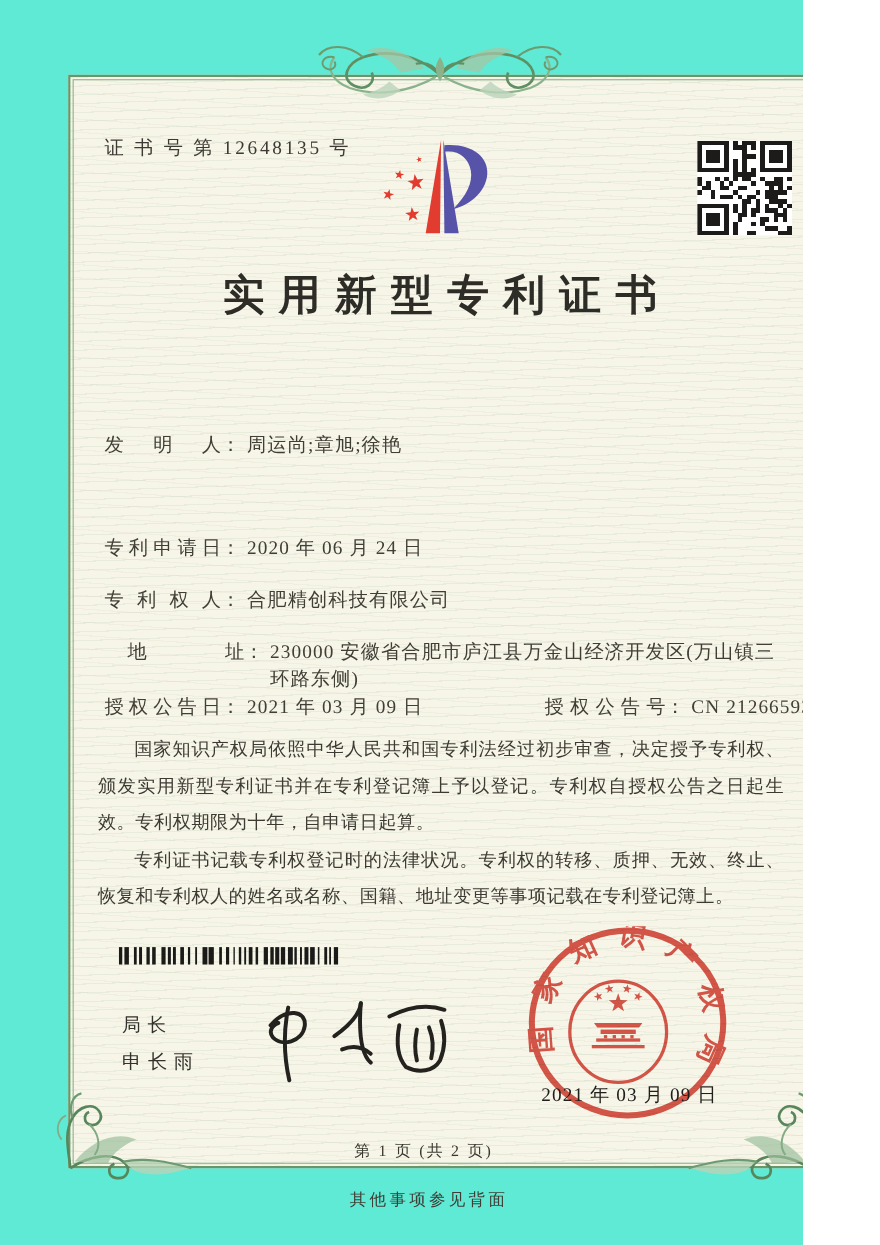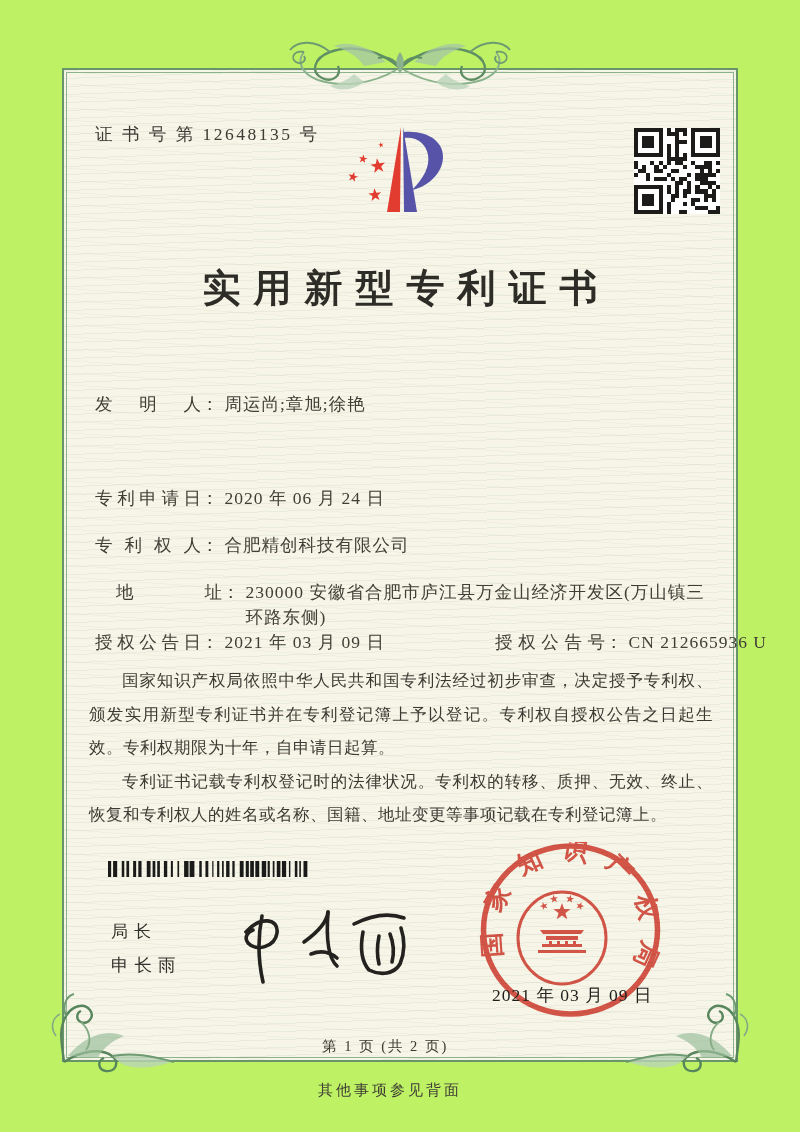--- a/index.html
+++ b/index.html
@@ -1,42 +1,42 @@
 <!DOCTYPE html>
 <html><head>
 <meta charset="utf-8">
 <style>
   html,body{margin:0;padding:0;}
   body{
     width:800px;height:1132px;
     font-family:"Liberation Serif","DejaVu Serif",serif;
     background:#ffffff;
   }
-  .page{position:relative;width:800px;height:1132px;background:#bef264;overflow:hidden;}
+  .page{position:relative;width:730px;height:1132px;background:#5eead4;overflow:hidden;}
 
   
   .frame{
     position:absolute;left:62px;top:68px;width:676px;height:994px;
     border:2.5px solid #689669;box-sizing:border-box;
     background-color:#f6f5e8;
     background-image:
       repeating-linear-gradient(178deg, rgba(140,175,140,0.13) 0 1px, transparent 1px 8px),
       repeating-linear-gradient(184deg, rgba(185,185,145,0.10) 0 1px, transparent 1px 12px);
     z-index:1;
   }
   .frame::after{content:'';position:absolute;inset:2px;border:1px solid #8ab28b;pointer-events:none;}
 
   .orn-layer{position:absolute;left:0;top:0;width:800px;height:1132px;z-index:2;pointer-events:none;}
 
   .abs{position:absolute;z-index:3;}
 
   .cert-no{left:95px;top:122px;font-size:17.5px;letter-spacing:2.5px;color:#3c3a33;}
 
   .title{left:0;top:243px;width:800px;text-align:center;font-size:38px;font-weight:600;
-         letter-spacing:13px;text-indent:13px;color:#2e2c27;margin-top:20px;}
+         letter-spacing:13px;text-indent:13px;color:#2e2c27;}
 
   .field-row{left:95px;width:620px;font-size:17.5px;color:#413e36;}
   .flabel{display:inline-block;width:106px;text-align:justify;text-align-last:justify;vertical-align:top;}
   .fcolon{display:inline-block;vertical-align:top;margin-right:6px;}
   .fvalue{display:inline-block;vertical-align:top;max-width:495px;line-height:25px;letter-spacing:1px;}
   .row0{top:345px;} .row1{top:392px;} .row2{top:439px;} .row3{top:486px;}
   .row4{top:533px;font-family:Liberation Serif, serif;} .row5{top:580px;margin-left:21px;} .row6{top:630px;}
   .grant-no{position:absolute;left:400px;top:0;white-space:nowrap;}
 
   .paras{left:89px;top:664px;width:624px;font-size:16.5px;line-height:33.5px;

